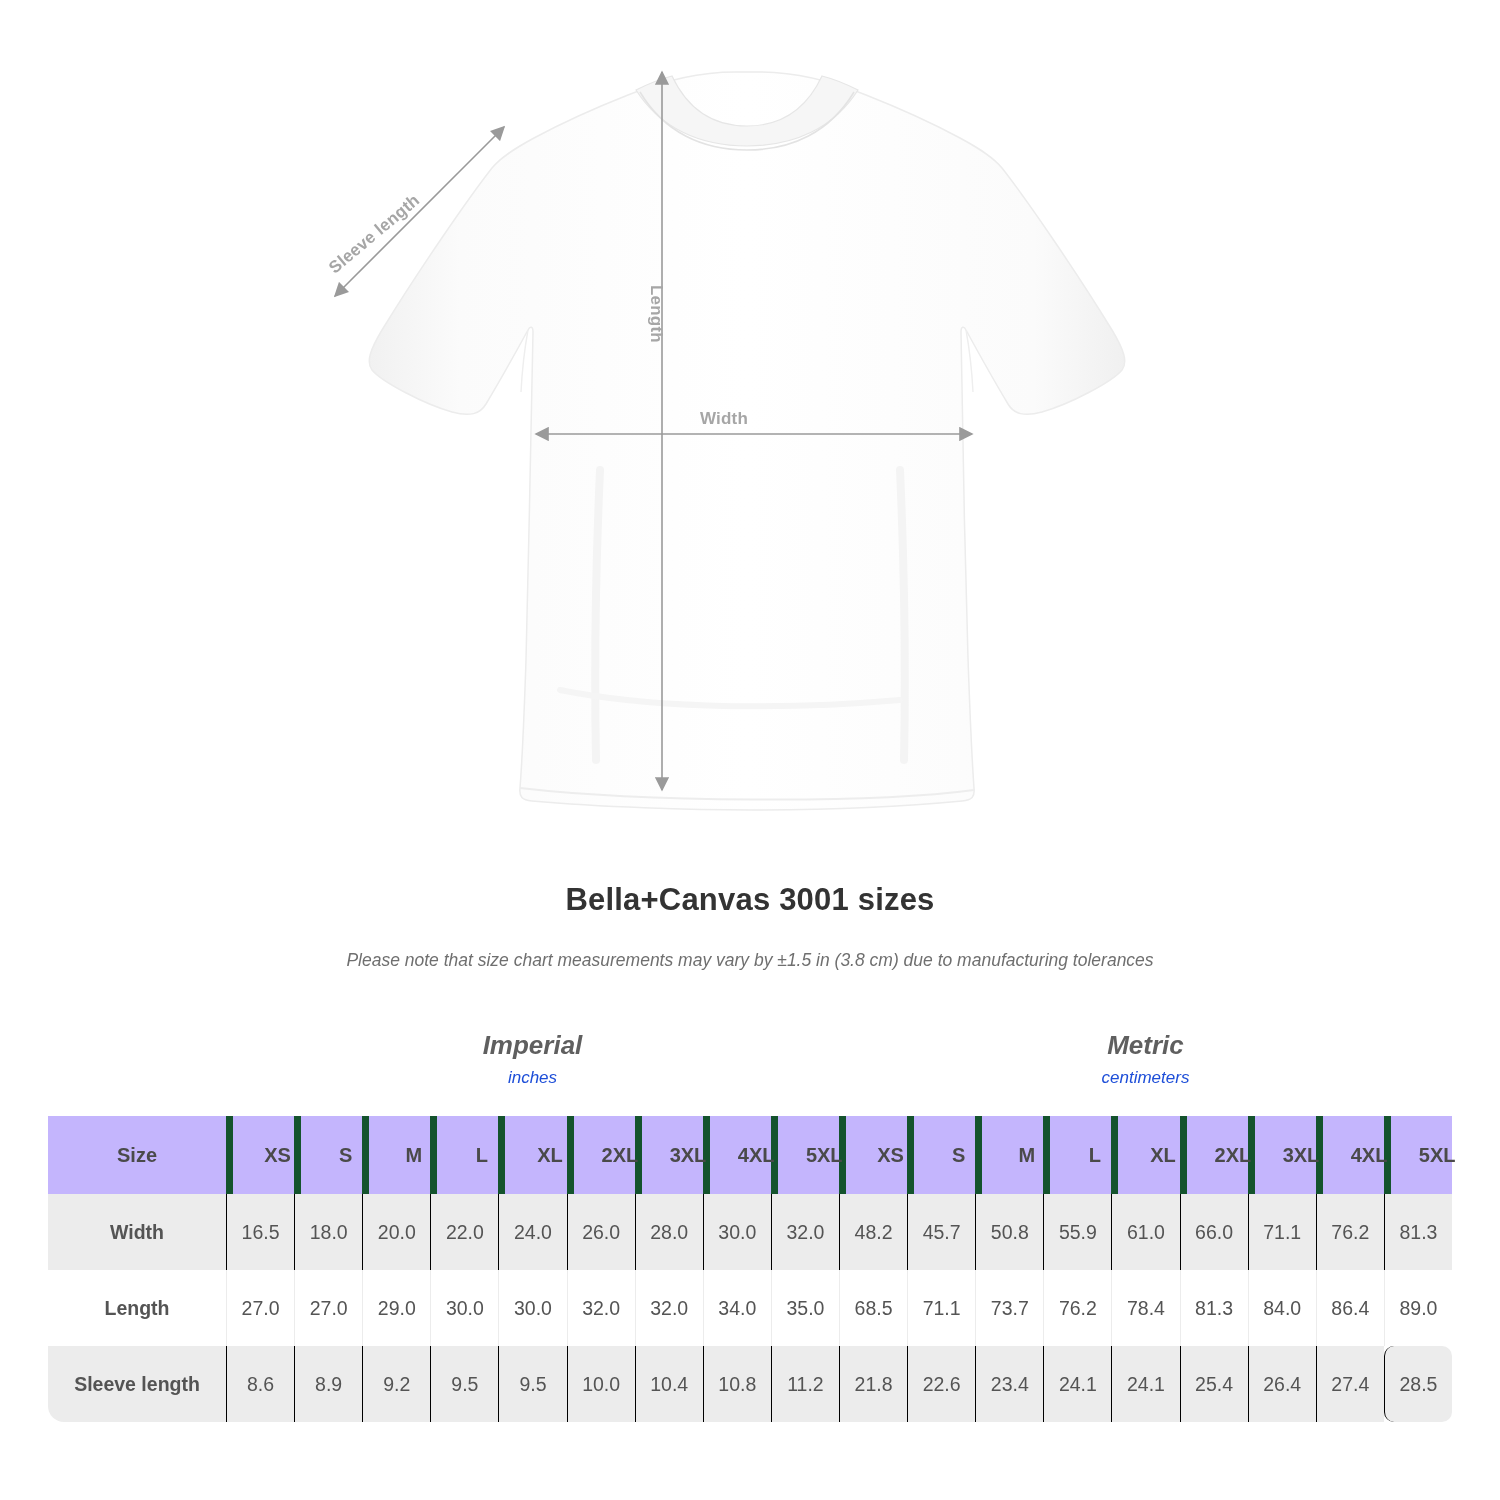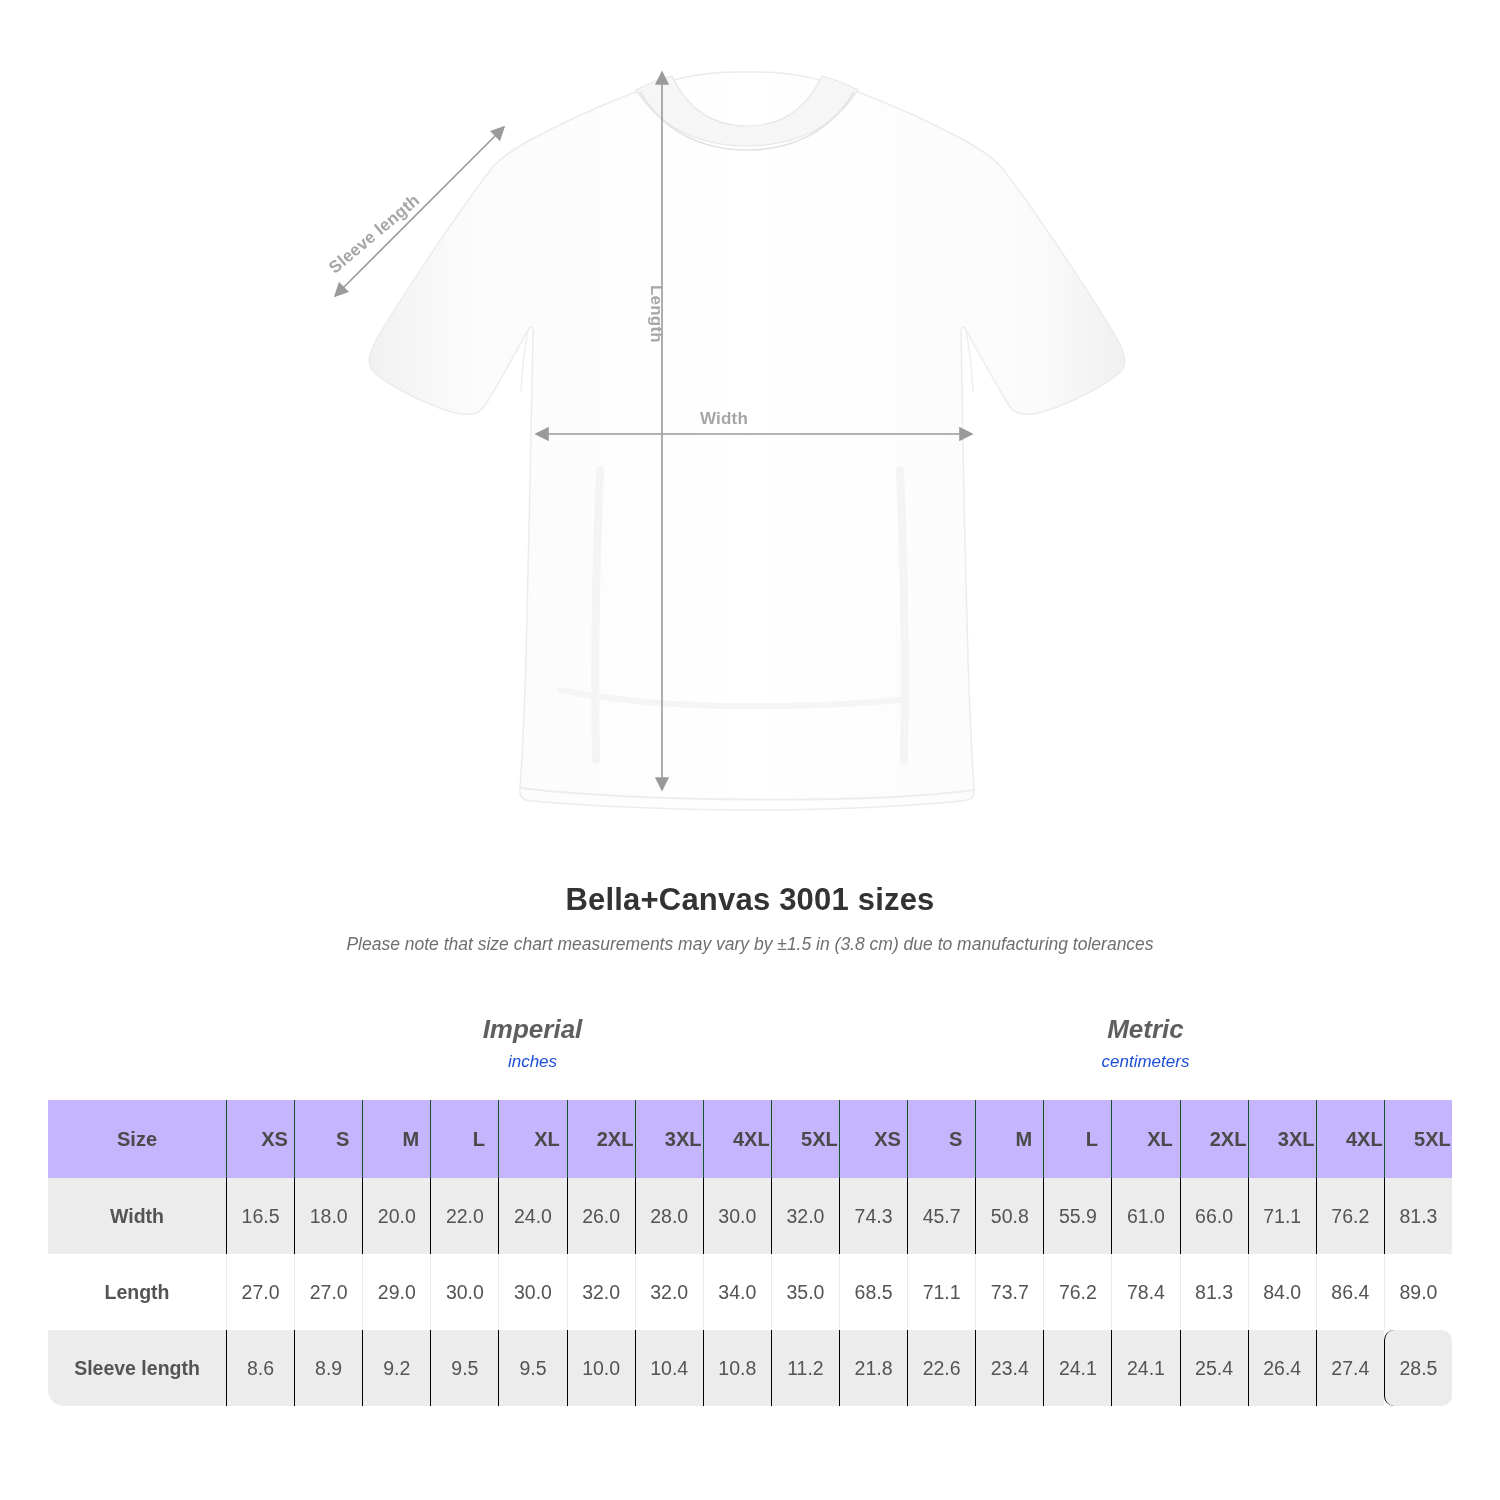--- a/index.html
+++ b/index.html
@@ -62,21 +62,21 @@
     margin-top: 22px;
   }
   .chart-title {
     font-size: 31px;
     font-weight: bold;
     color: #333333;
     margin: 0;
     letter-spacing: 0.2px;
   }
   .chart-note {
-    margin-top: 16px;
+    margin-top: 32px;
     font-size: 17.5px;
     font-style: italic;
     color: #6f6f6f;
   }
 
   
   .table-wrap {
     margin: 30px auto 14px auto;
     width: 1404px;
   }
@@ -147,21 +147,21 @@
   td.vsep {
     border-left: 1px solid #f2f2f2;
   }
   tr.row-shaded td.vsep {
     border-left: 1px solid #000000;
   }
   tr.row-plain td.vsep {
     border-left: 1px solid #ececec;
   }
   tr.row-head td.vsep {
-    border-left: 1px solid #14532d;
+    border-left: 7px solid #14532d;
     padding-left: 28px;
   }
   tr.last-row td:first-child {
     border-bottom-left-radius: 16px;
   }
   tr.last-row td:last-child {
     border-bottom-right-radius: 16px;
     border-radius: 10px;
   }
 </style>
@@ -298,21 +298,21 @@
           <td class="rowlabel">Width</td>
           <td class="vsep">16.5</td>
           <td class="vsep">18.0</td>
           <td class="vsep">20.0</td>
           <td class="vsep">22.0</td>
           <td class="vsep">24.0</td>
           <td class="vsep">26.0</td>
           <td class="vsep">28.0</td>
           <td class="vsep">30.0</td>
           <td class="vsep">32.0</td>
-          <td class="vsep">74.3</td>
+          <td class="vsep">48.2</td>
           <td class="vsep">45.7</td>
           <td class="vsep">50.8</td>
           <td class="vsep">55.9</td>
           <td class="vsep">61.0</td>
           <td class="vsep">66.0</td>
           <td class="vsep">71.1</td>
           <td class="vsep">76.2</td>
           <td class="vsep">81.3</td>
         </tr>
 

